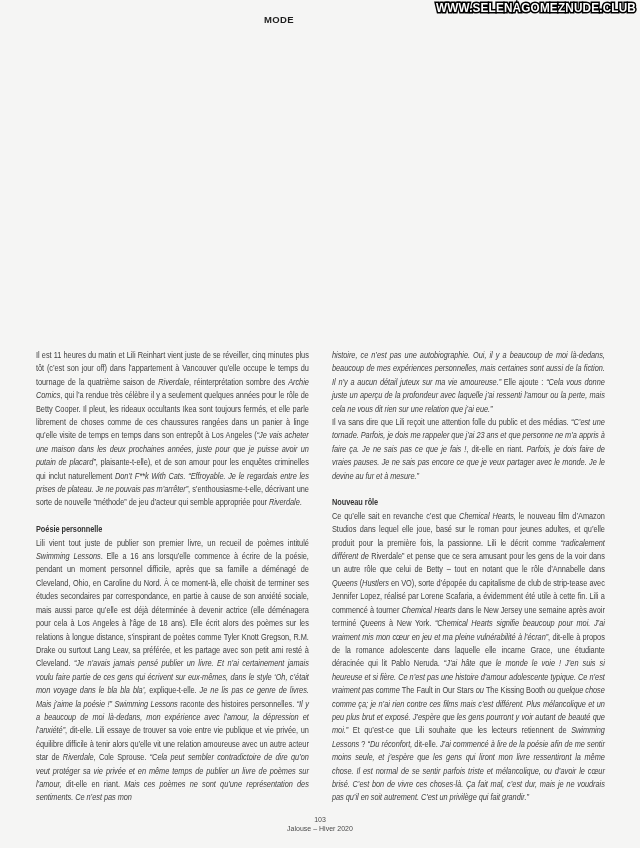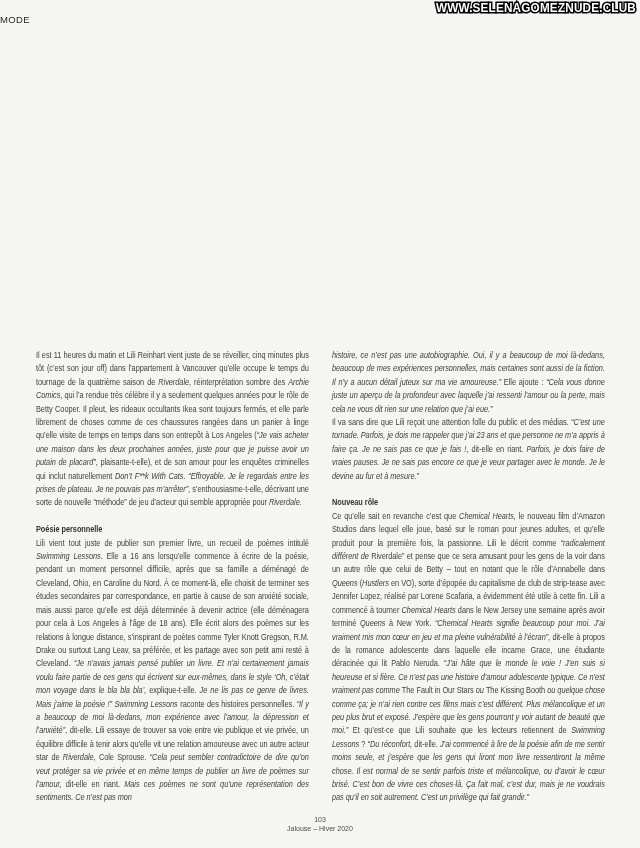--- a/index.html
+++ b/index.html
@@ -3,22 +3,22 @@
 <meta charset="utf-8">
 <style>
   html,body { margin:0; padding:0; }
   body {
     width:640px; height:848px; position:relative; overflow:hidden;
     background:#f5f5f4;
     font-family:"Liberation Sans", sans-serif;
   }
   .page { position:absolute; inset:0; }
   .section-label {
-    position:absolute; top:14px; left:0; width:558px; text-align:left;
-    font-size:9.5px; font-weight:normal; letter-spacing:0.4px; color:#1f1f1f;
+    position:absolute; top:14px; left:0; width:558px; text-align:center;
+    font-size:9.5px; font-weight:bold; letter-spacing:0.4px; color:#1f1f1f;
   }
   .watermark { position:absolute; top:0; right:1px; }
   .watermark text {
     font-family:"Liberation Sans", sans-serif; font-weight:bold; font-size:12.5px;
     fill:#ffffff; stroke:#000000; stroke-width:3.2px; paint-order:stroke fill;
     letter-spacing:0.2px;
   }
   .column {
     position:absolute; top:348px; width:352px;
     transform:scaleX(0.775); transform-origin:0 0;

